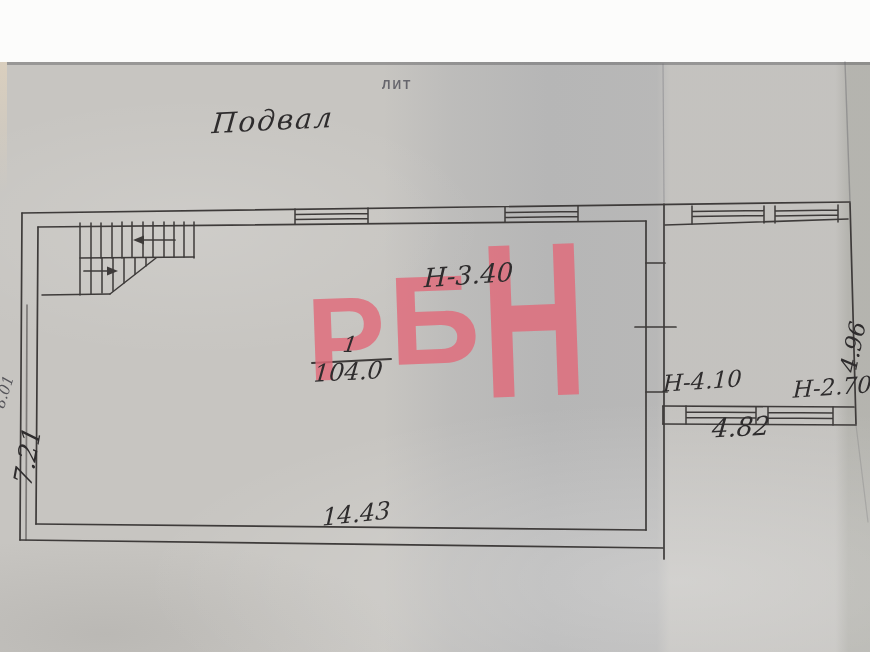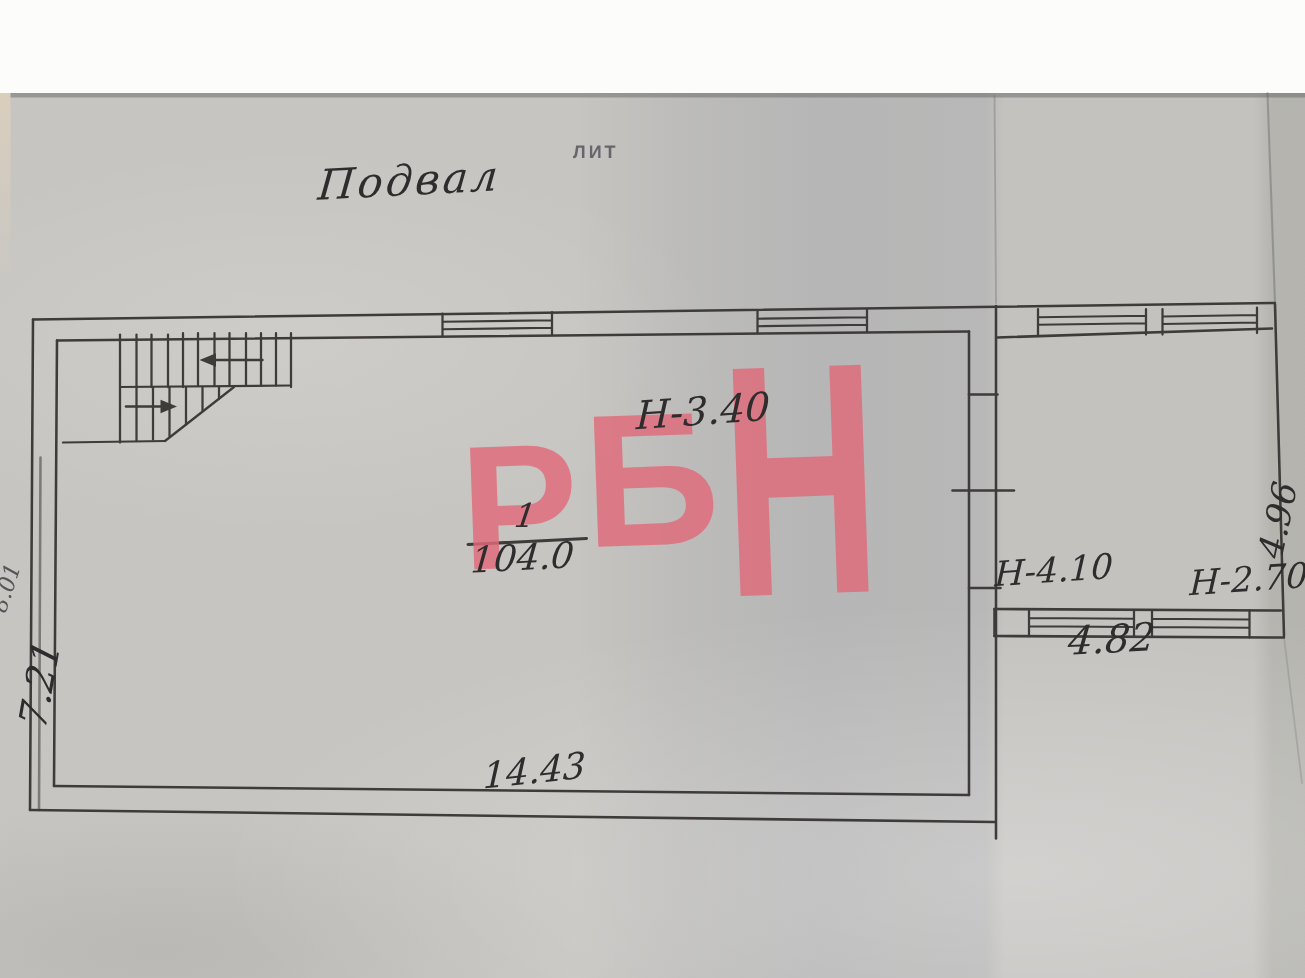--- a/index.html
+++ b/index.html
@@ -37,21 +37,21 @@
 
   
   .hw{
     position:absolute;color:#2e2c2d;
     font-family:"DejaVu Serif",serif;font-style:italic;
     white-space:nowrap;line-height:1;
   }
   .print{position:absolute;font-family:"Liberation Sans",sans-serif;white-space:nowrap;}
 
   #title       {left:212px;top:107px;font-size:28px;letter-spacing:2px;transform:rotate(-3deg) skewX(-8deg);}
-  #lit         {left:382px;top:78px;font-size:12px;font-weight:bold;letter-spacing:2px;color:rgba(58,58,70,0.68);margin-top:16px;}
+  #lit         {left:382px;top:78px;font-size:12px;font-weight:bold;letter-spacing:2px;color:rgba(58,58,70,0.68);}
   #h-main      {left:424px;top:262px;font-size:26px;transform:rotate(-4deg) skewX(-6deg);}
   #room-number {left:343px;top:334px;font-size:22px;transform:skewX(-8deg);}
   #room-area   {left:314px;top:360px;font-size:24px;transform:rotate(-3deg) skewX(-8deg);}
   #dim-bottom  {left:322px;top:502px;font-size:24px;transform:rotate(-6deg) skewX(-8deg);}
   #dim-left    {left:14px;top:430px;font-size:26px;transform:rotate(-80deg) skewX(-6deg);transform-origin:30px 30px;}
   #dim-left-o  {left:-6px;top:368px;font-size:15px;color:rgba(55,55,62,0.8);transform:rotate(-72deg);transform-origin:25px 20px;}
   #h-annex-l   {left:663px;top:370px;font-size:23px;transform:rotate(-4deg) skewX(-6deg);}
   #h-annex-r   {left:793px;top:376px;font-size:23px;transform:rotate(-4deg) skewX(-6deg);}
   #dim-annex-b {left:712px;top:414px;font-size:26px;transform:rotate(-3deg) skewX(-8deg);}
   #dim-annex-r {left:842px;top:320px;font-size:23px;transform:rotate(-78deg);transform-origin:28px 28px;}

